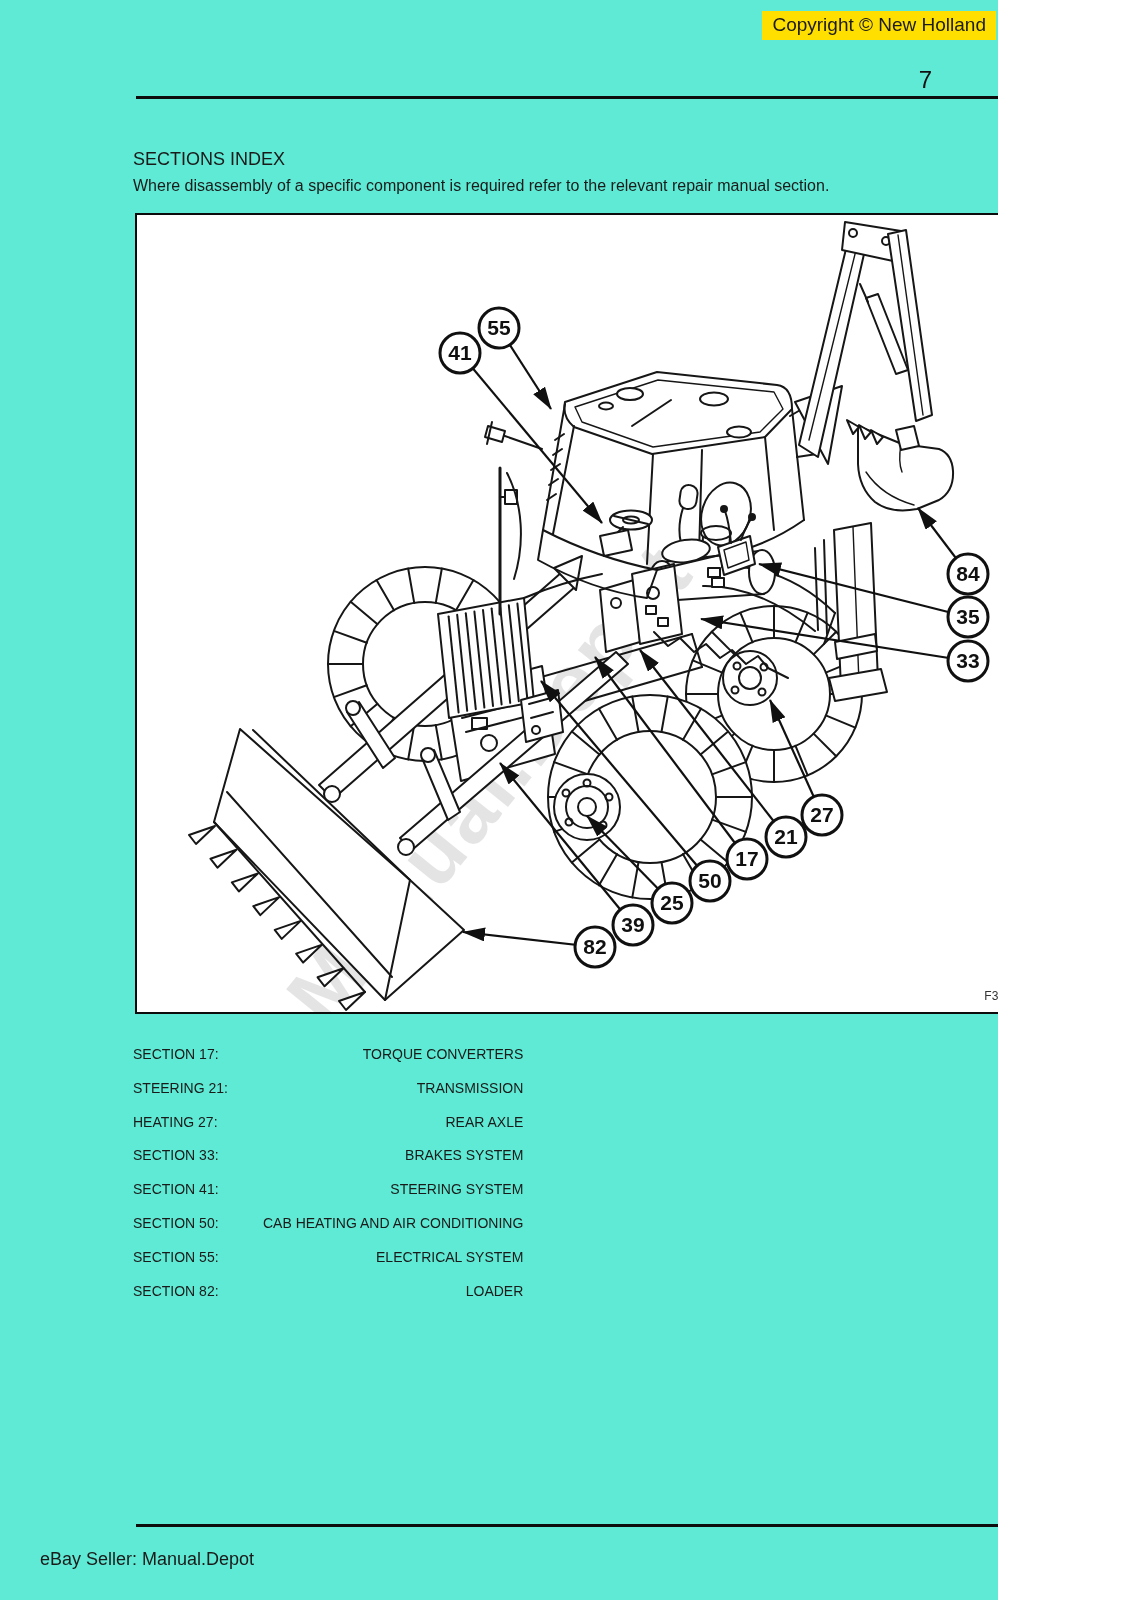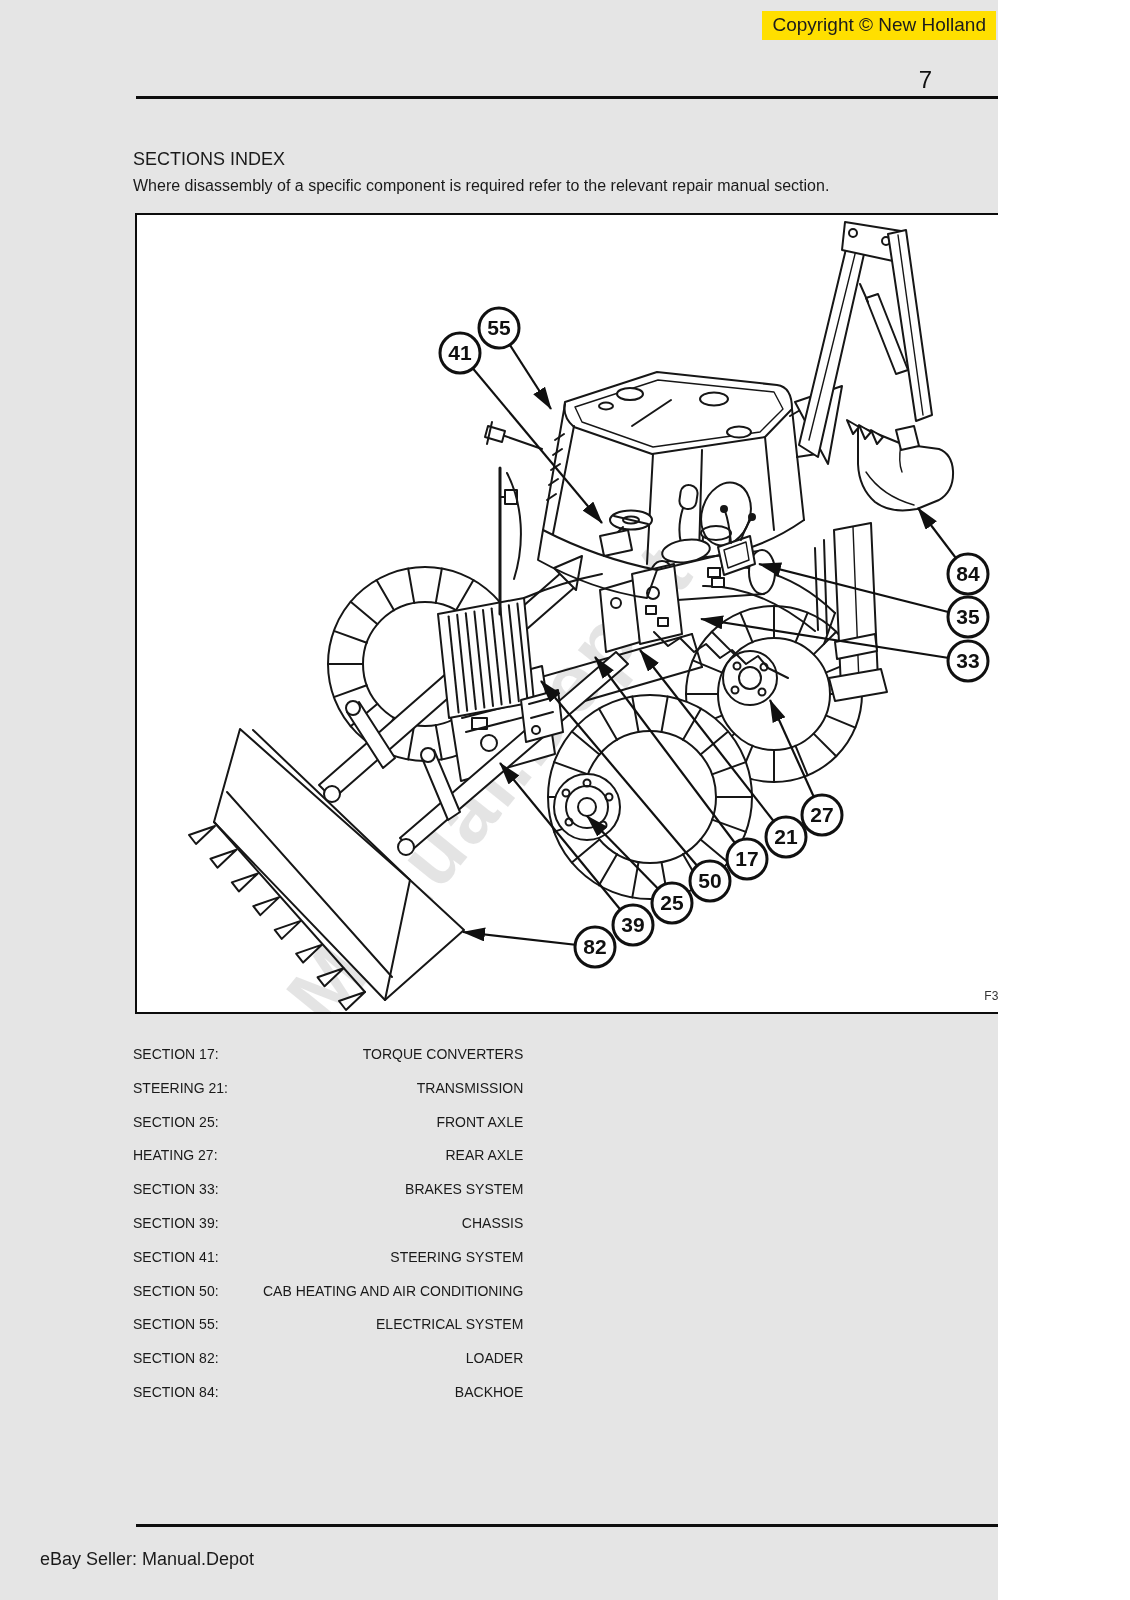--- a/index.html
+++ b/index.html
@@ -1,16 +1,16 @@
 <!DOCTYPE html>
 <html><head>
 <meta charset="utf-8">
 <style>
   html,body{margin:0;padding:0;background:#ffffff;}
-  #page{position:relative;width:998px;height:1600px;background:#e5e5e5;overflow:hidden;
+  #page{position:relative;width:998px;height:1600px;background:#5eead4;overflow:hidden;
         font-family:"Liberation Sans","DejaVu Sans",sans-serif;color:#1a1a1a;}
   .banner{position:absolute;top:11px;right:2px;background:#FFDF00;color:#1c1c1c;
           font-size:19px;padding:3px 10px 4px 10px;}
   .pageno{position:absolute;top:66px;right:66px;font-size:24px;color:#111;}
   .rule{position:absolute;left:136px;width:930px;height:3px;background:#0d0d0d;}
   .rule.top{top:96px;}
   .rule.bottom{top:1524px;}
   .heading{position:absolute;left:133px;top:149px;font-size:18px;font-weight:normal;}
   .intro{position:absolute;left:133px;top:177px;font-size:16px;}
   .figure{position:absolute;left:135px;top:213px;width:889px;height:797px;border:2.5px solid #0c0c0c;background:#fff;}
@@ -382,52 +382,40 @@
   <div class="sections">
       <div class="sec-row">
         <span class="sec-label">SECTION 17:</span>
         <span>TORQUE CONVERTERS</span>
       </div>
       <div class="sec-row">
         <span class="sec-label">STEERING 21:</span>
         <span>TRANSMISSION</span>
       </div>
       <div class="sec-row">
-        <span class="sec-label">SECTION 25:</span>
-        <span>FRONT AXLE</span>
-      </div>
-      <div class="sec-row">
         <span class="sec-label">HEATING 27:</span>
         <span>REAR AXLE</span>
       </div>
       <div class="sec-row">
         <span class="sec-label">SECTION 33:</span>
         <span>BRAKES SYSTEM</span>
       </div>
       <div class="sec-row">
-        <span class="sec-label">SECTION 39:</span>
-        <span>CHASSIS</span>
-      </div>
-      <div class="sec-row">
         <span class="sec-label">SECTION 41:</span>
         <span>STEERING SYSTEM</span>
       </div>
       <div class="sec-row">
         <span class="sec-label">SECTION 50:</span>
         <span>CAB HEATING AND AIR CONDITIONING</span>
       </div>
       <div class="sec-row">
         <span class="sec-label">SECTION 55:</span>
         <span>ELECTRICAL SYSTEM</span>
       </div>
       <div class="sec-row">
         <span class="sec-label">SECTION 82:</span>
         <span>LOADER</span>
-      </div>
-      <div class="sec-row">
-        <span class="sec-label">SECTION 84:</span>
-        <span>BACKHOE</span>
       </div>
     </div>
 
   <div class="rule bottom"></div>
   <div class="footer-text">eBay Seller: Manual.Depot</div>
 </div>
 
 </body></html>

